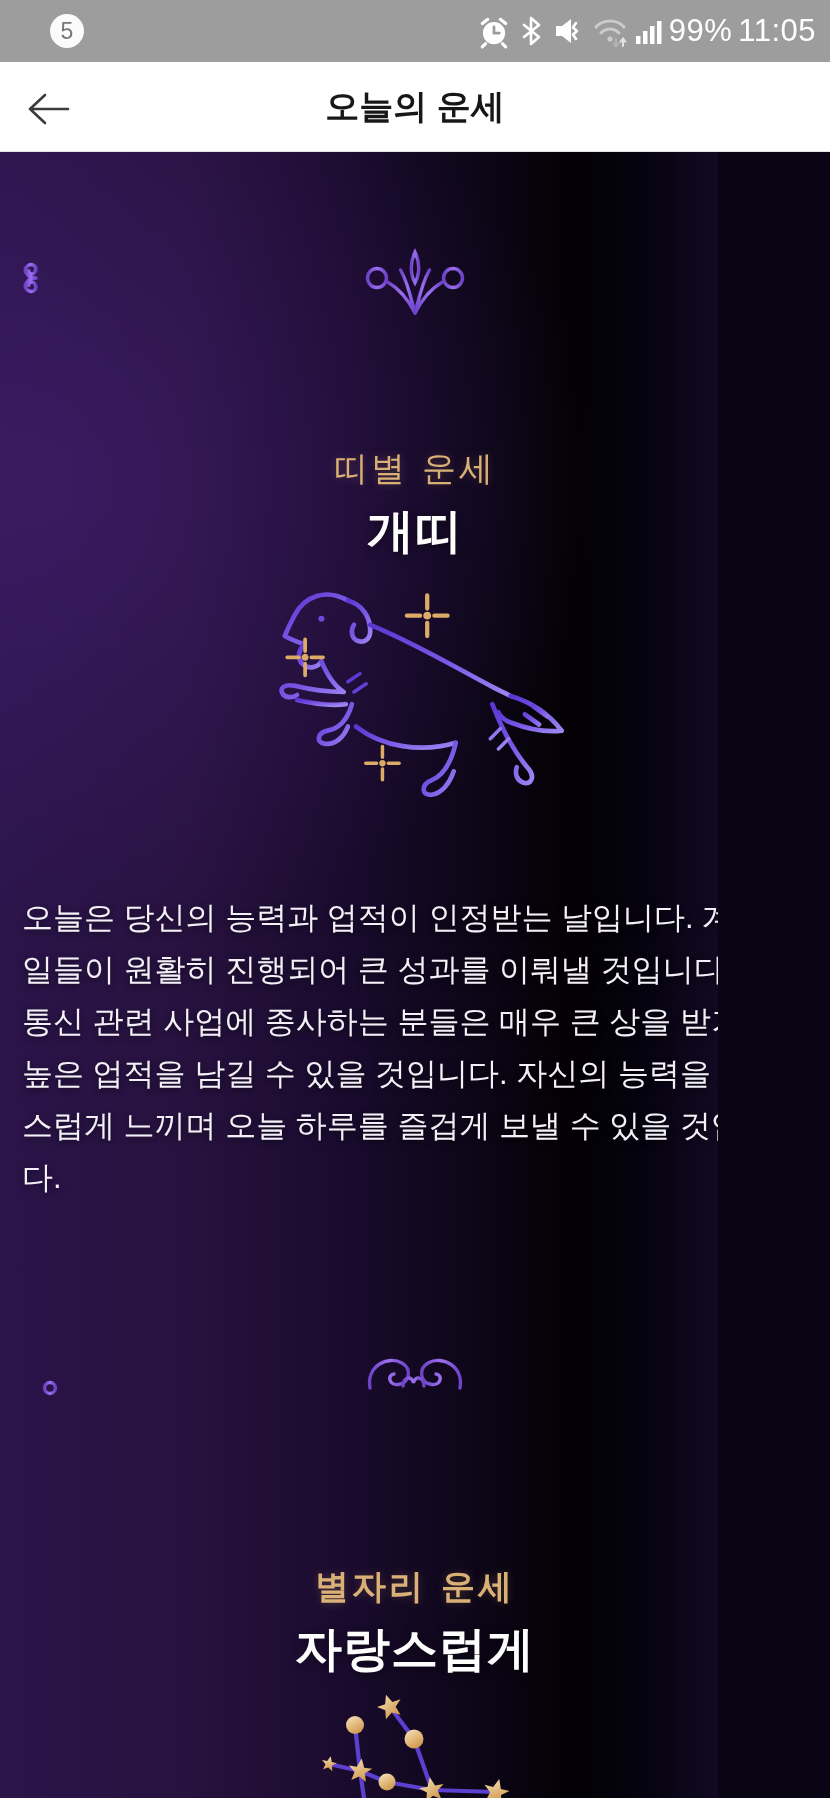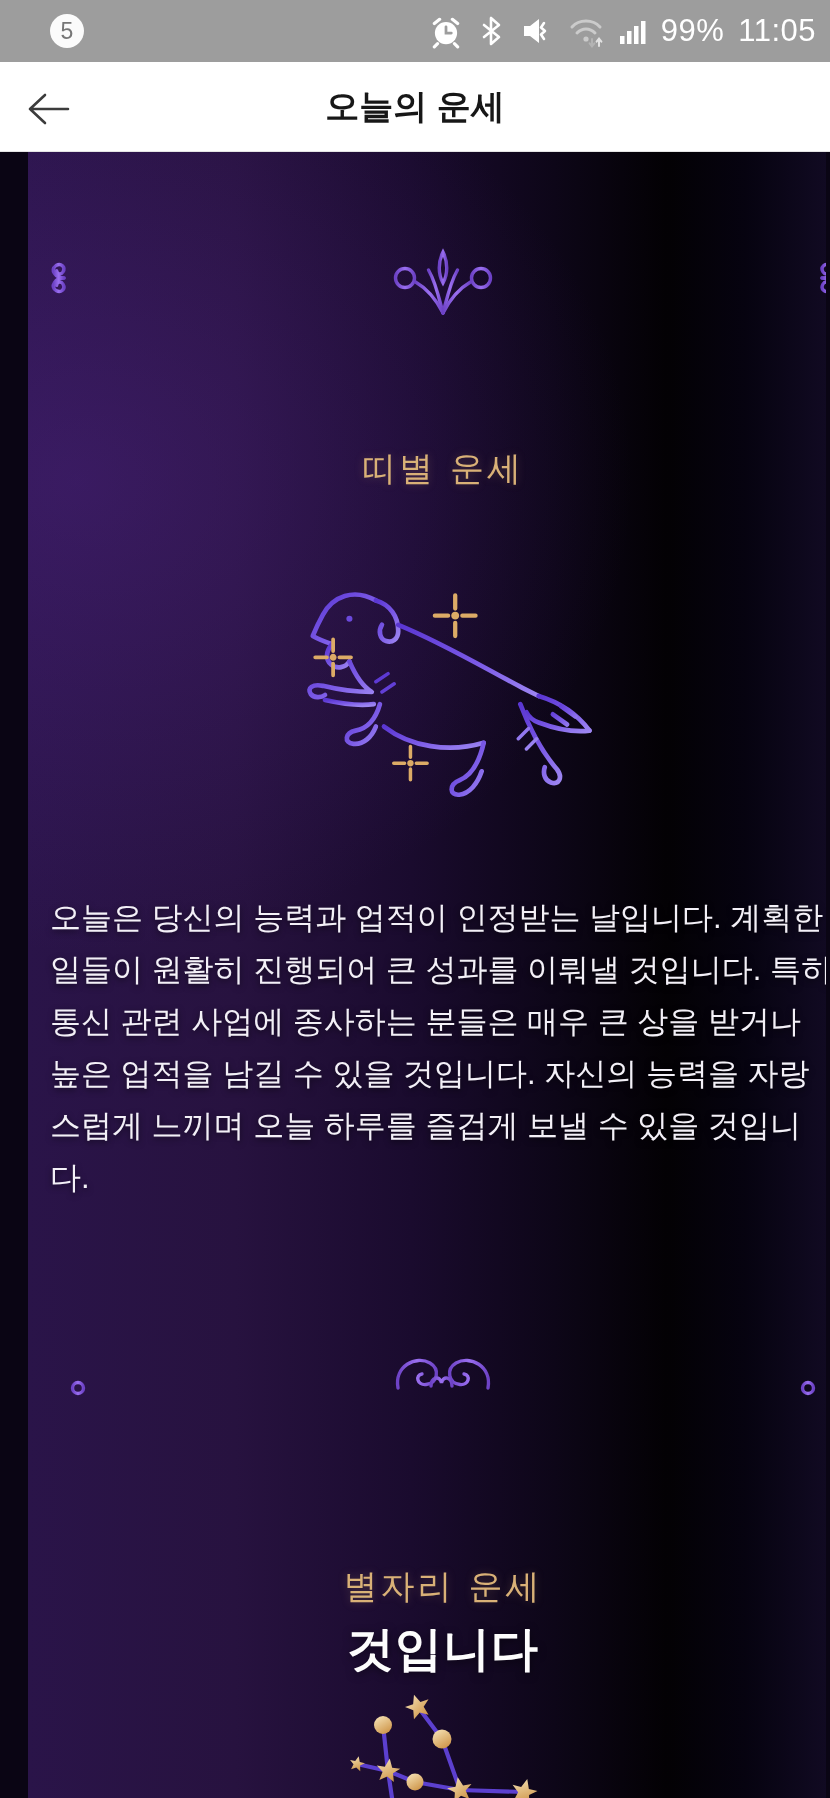--- a/index.html
+++ b/index.html
@@ -5,48 +5,48 @@
   html,body{margin:0;padding:0;background:#000;}
   .screen{position:relative;width:830px;height:1798px;overflow:hidden;
           font-family:"Liberation Sans",sans-serif;background:#0a0514;}
 
   
   .statusbar{position:absolute;top:0;left:0;width:830px;height:62px;background:#9d9d9d;
              display:flex;align-items:center;justify-content:space-between;box-sizing:border-box;
              padding:0 14px 0 50px;}
   .badge{width:34px;height:34px;border-radius:50%;background:#fbfbfb;color:#777;
          display:flex;align-items:center;justify-content:center;font-size:23px;}
-  .sb-right{display:flex;align-items:center;gap:14px;}
+  .sb-right{display:flex;align-items:center;gap:6px;}
   .sb-right svg{display:block;}
   .sb-text{color:#fff;font-size:31px;letter-spacing:.5px;}
 
   
   .appbar{position:absolute;top:62px;left:0;width:830px;height:90px;background:#ffffff;
           border-bottom:1px solid #e4e4e4;box-sizing:border-box;}
   .back{position:absolute;left:22px;top:21px;width:52px;height:52px;background:none;border:none;
         padding:0;cursor:pointer;display:flex;align-items:center;justify-content:center;}
   .apptitle{position:absolute;left:0;top:0;width:100%;height:90px;display:flex;align-items:center;
             justify-content:center;font-size:34px;font-weight:800;color:#171717;margin:0;}
 
   
-  .content{position:absolute;top:152px;left:0;width:798px;height:1646px;overflow:hidden;
+  .content{position:absolute;top:152px;left:0;width:718px;height:1646px;overflow:hidden;
     background:
       radial-gradient(900px 760px at 6% 20%, rgba(96,44,160,.30), rgba(96,44,160,0) 62%),
       linear-gradient(to right,#2a1449 0%,#27123f 26%,#1a0b2e 48%,#0d0618 66%,#030104 80%,
-                      #060310 90%,#110a22 100%); margin-left: 28px;}
+                      #060310 90%,#110a22 100%);}
   .content > *{position:absolute;}
 
   .div-top{left:20px;top:60px;}
   .div-mid{left:40px;top:1198px;}
 
   .goldlabel{left:0;width:830px;text-align:center;color:#d9b177;
              font-family:"DejaVu Serif","Liberation Serif",serif;font-size:34px;
              letter-spacing:3px;text-shadow:0 0 10px rgba(216,171,111,.25);}
   .label-zodiac{top:294px;}
-  .label-const{top:1412px;}
+  .label-const{top:1412px;font-weight:bold;}
 
   .bigname{left:0;width:830px;text-align:center;color:#fdfdfd;font-size:47px;font-weight:800;
            letter-spacing:1px;text-shadow:0 2px 8px rgba(0,0,0,.55);}
   .name-zodiac{top:348px;}
   .name-const{top:1466px;}
 
   .dog-art{left:262px;top:426px;}
   .stars-art{left:288px;top:1540px;}
 
   .fortune{left:0;top:740px;width:830px;box-sizing:border-box;padding:0 22px;margin:0;
@@ -130,20 +130,21 @@
         <path d="M395,101 C399,86 402,71 409.5,58"></path>
         <path d="M395,101 C388,87 378,76 367.5,70"></path>
         <path d="M395,101 C402,87 412,76 422.5,70"></path>
         <circle cx="357" cy="66" r="9.5"></circle>
         <circle cx="433" cy="66" r="9.5"></circle>
         <path d="M395,101 L395,112"></path>
       </g>
     </svg>
 
     <div class="goldlabel label-zodiac">띠별 운세</div>
+    <div class="bigname name-zodiac">개띠</div>
 
     <svg class="dog-art" width="306" height="234" viewBox="0 0 300 230">
       <defs>
         <linearGradient id="dgr" x1="0" y1="0" x2="1" y2="1">
           <stop offset="0" stop-color="#5a36d2"></stop>
             <stop offset=".55" stop-color="#7b5ae6"></stop>
           <stop offset="1" stop-color="#9d86f2"></stop>
         </linearGradient>
       </defs>
       <g stroke="url(#dgr)" stroke-width="4.6" fill="none" stroke-linecap="round" stroke-linejoin="round">
@@ -202,21 +203,21 @@
         <path d="M18,38 H732"></path>
         <circle cx="10" cy="38" r="5.5"></circle>
         <circle cx="740" cy="38" r="5.5"></circle>
         <path d="M330,38 C326,16 348,5 362,13 C372,19 370,33 358,34.5 C349,35.5 347,25 354,24"></path>
         <path d="M420,38 C424,16 402,5 388,13 C378,19 380,33 392,34.5 C401,35.5 403,25 396,24"></path>
         <path d="M363,36 C363,27 372,25 373.5,33 C375,25 384,27 384,36"></path>
       </g>
     </svg>
 
     <div class="goldlabel label-const">별자리 운세</div>
-    <div class="bigname name-const">것입니다</div>
+    <div class="bigname name-const">자랑스럽게</div>
 
     <svg class="stars-art" width="280" height="130" viewBox="0 0 280 130">
       <defs>
         <linearGradient id="ggr" x1="0" y1="0" x2="0.6" y2="1">
           <stop offset="0" stop-color="#f8e7bd"></stop>
             <stop offset="1" stop-color="#d0994e"></stop>
         </linearGradient>
         <path id="st" d="M0,-10 L2.94,-3.09 L9.51,-3.09 L4.2,1.18 L5.88,8.09 L0,4.5 L-5.88,8.09 L-4.2,1.18 L-9.51,-3.09 L-2.94,-3.09 Z"></path>
       </defs>
       <g stroke="#5c40cf" stroke-width="4.2" stroke-linecap="round">

